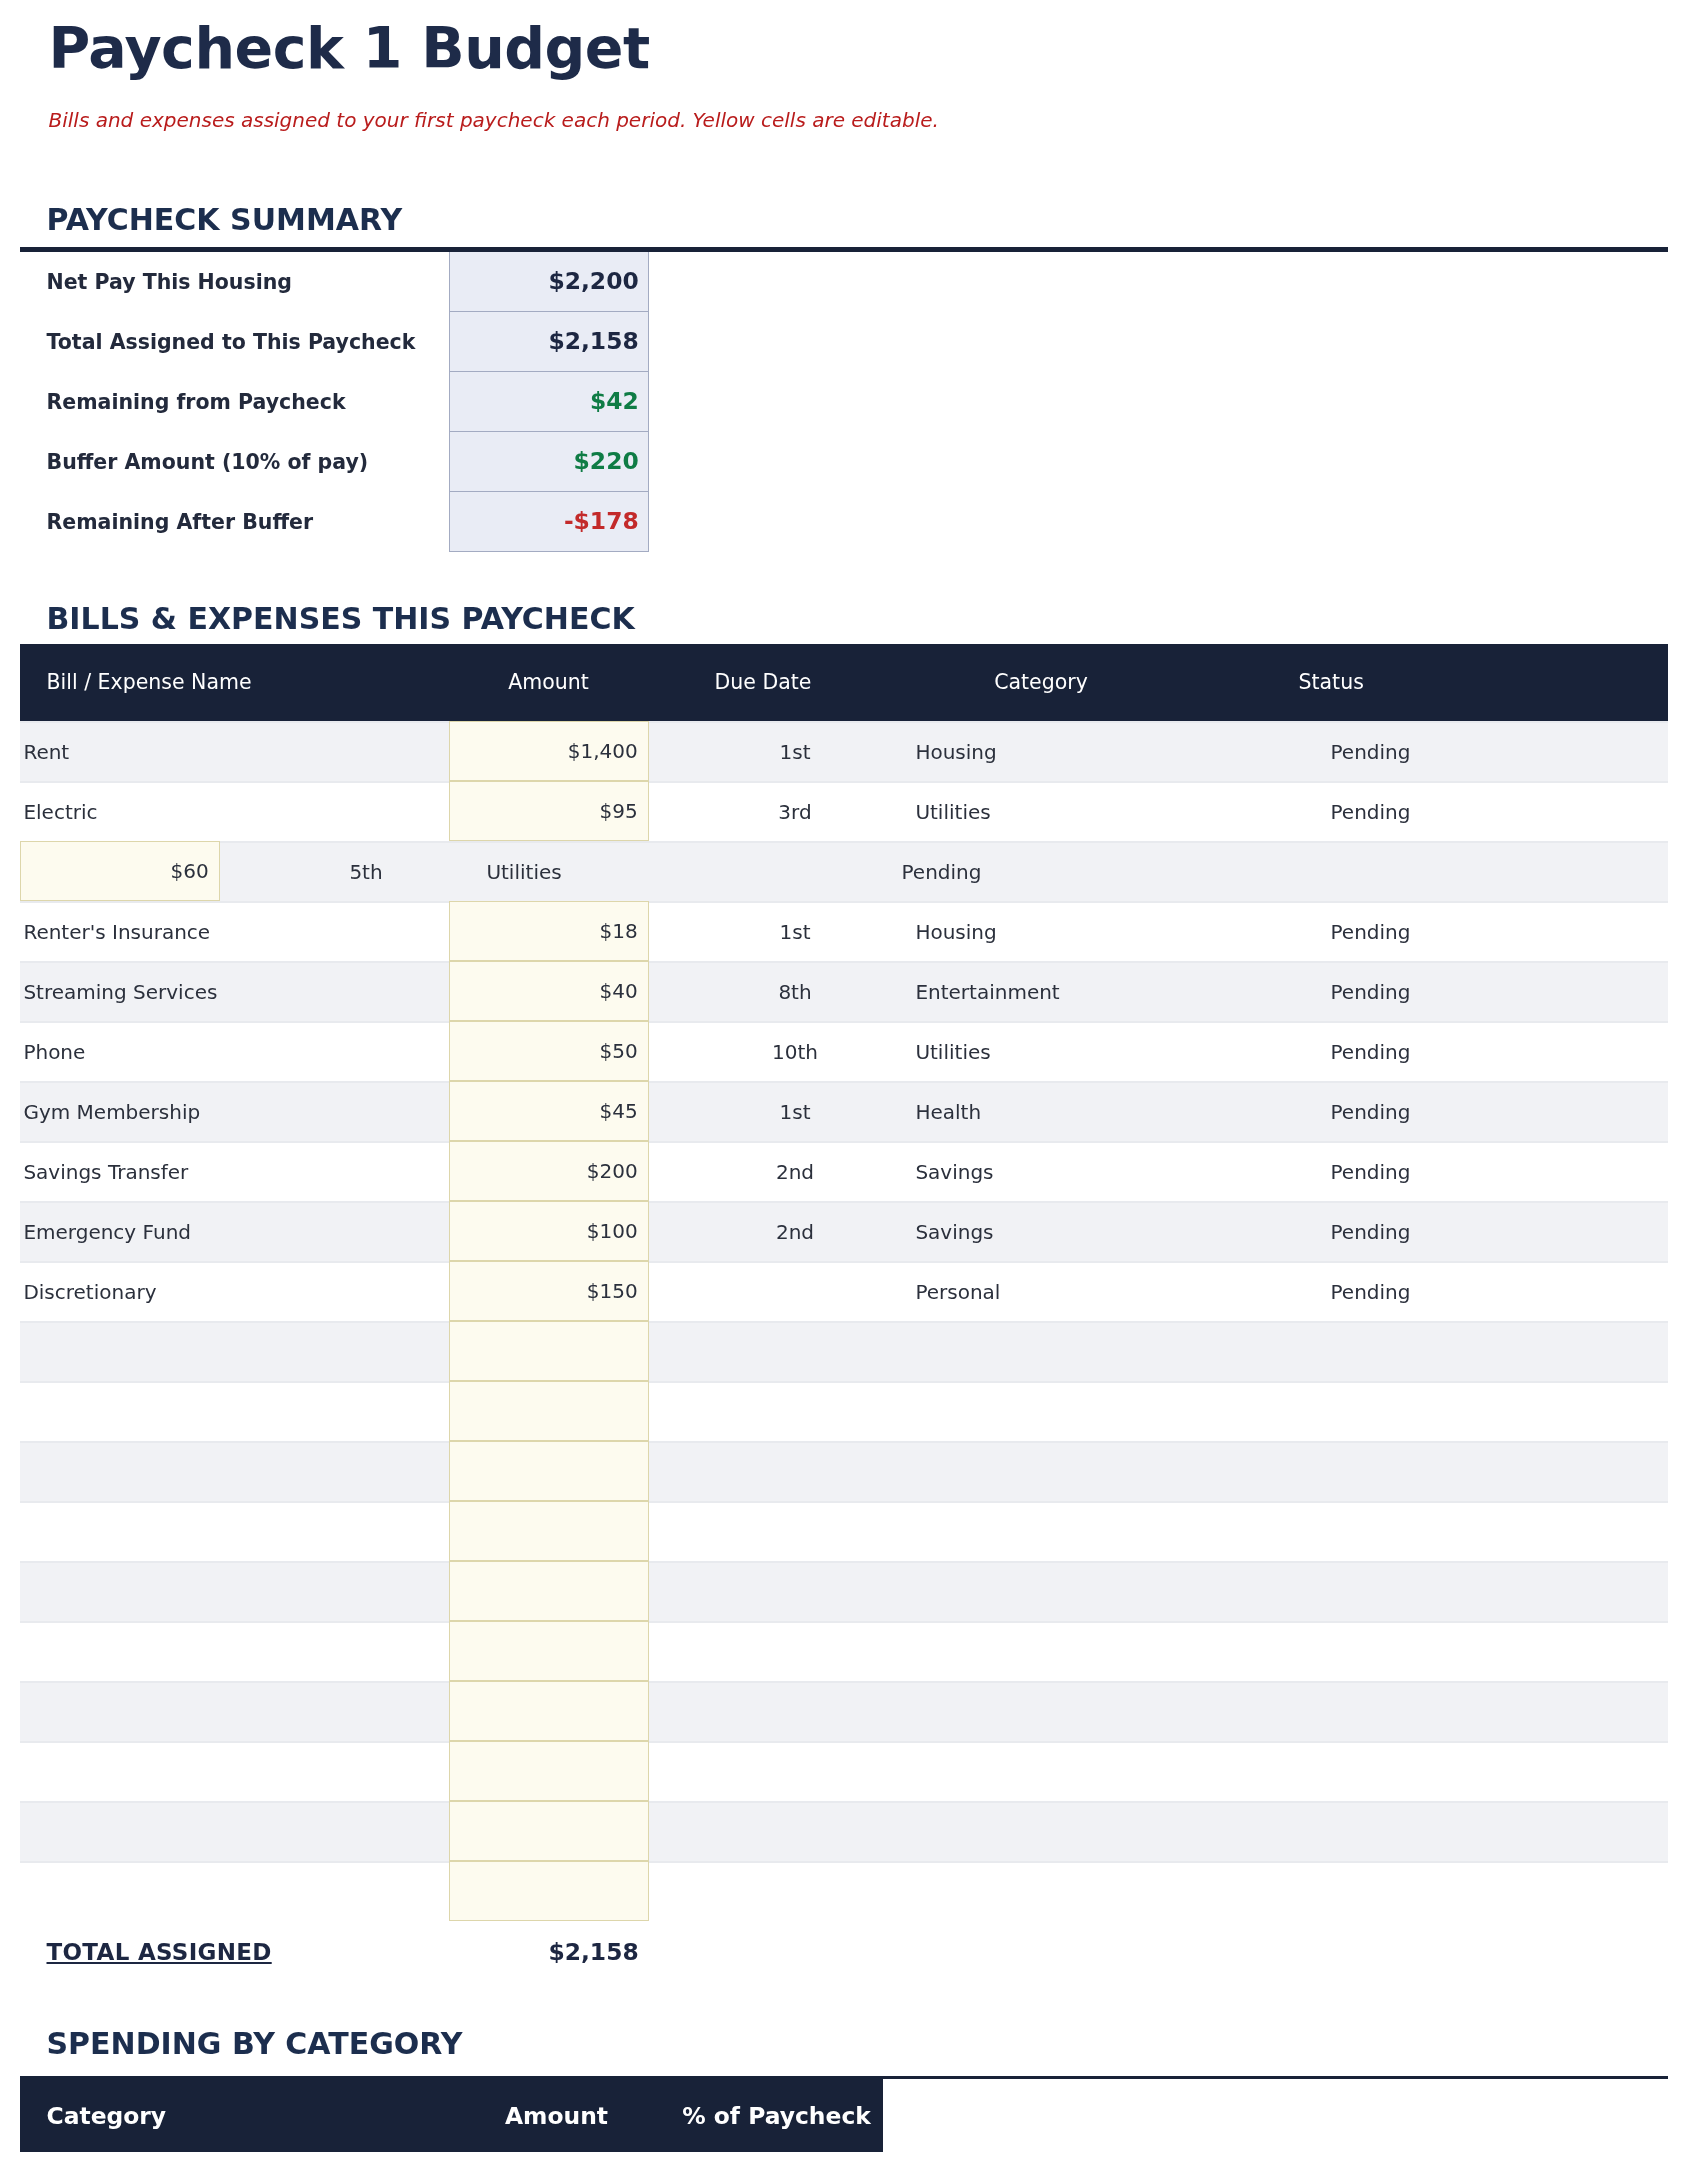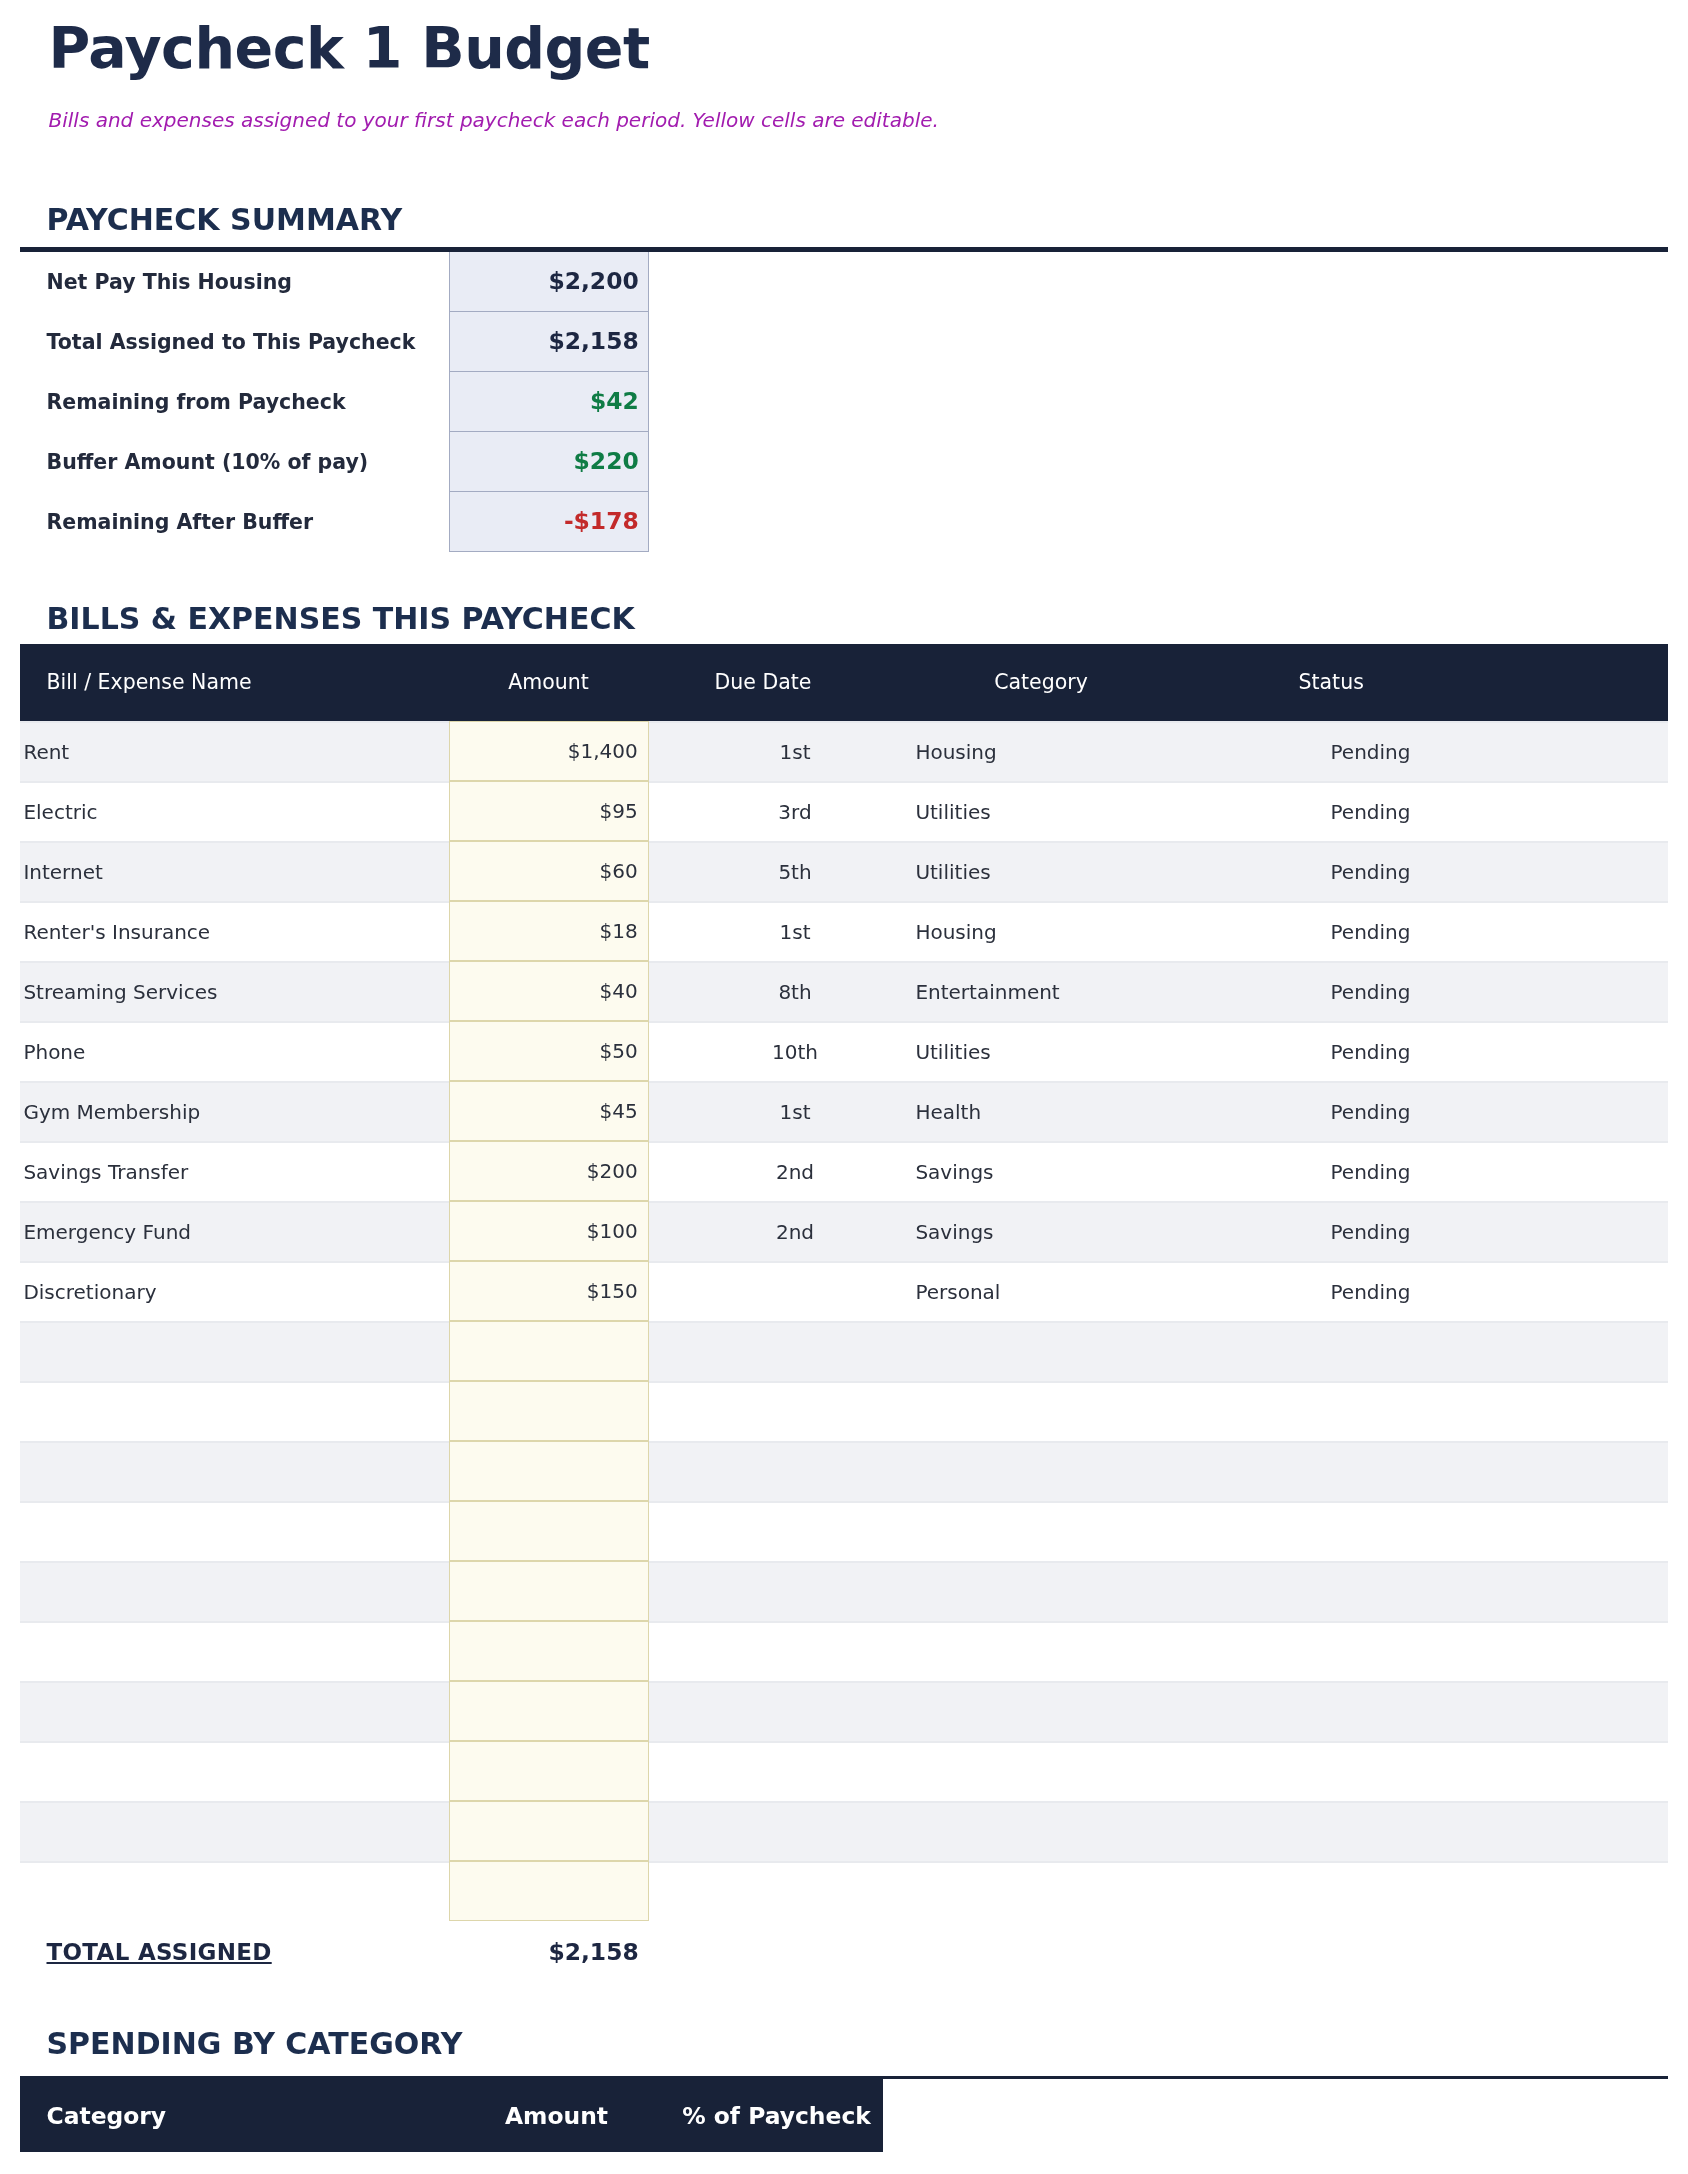--- a/index.html
+++ b/index.html
@@ -9,21 +9,21 @@
     color:#2b303c;
   }
   .content{margin-left:19.5px;width:1648px;}
 
   
   .page-title{
     margin:13.7px 0 0 29px;font-size:57px;font-weight:bold;color:#1e2b49;
     line-height:1.2;letter-spacing:-0.5px;
   }
   .subtitle{
-    margin:25px 0 0 29px;font-size:20px;font-style:italic;color:#a21caf;line-height:1.35;
+    margin:25px 0 0 29px;font-size:20px;font-style:italic;color:#b91c1c;line-height:1.35;
   }
   .section-heading{
     margin:0;padding-left:27px;font-size:30px;font-weight:bold;color:#1c2e4e;
     line-height:35px;letter-spacing:0px;
   }
   .h-summary{margin-top:68px;}
   .h-bills{margin-top:49px;}
   .h-spending{margin-top:43px;}
 
   
@@ -147,21 +147,20 @@
     <div class="brow">
       <div class="col-name">Electric</div>
       <div class="col-amt">
           <div class="ycell">$95</div>
         </div>
       <div class="col-due">3rd</div>
       <div class="col-cat">Utilities</div>
       <div class="col-status">Pending</div>
     </div>
     <div class="brow">
-      <div class="col-name">Internet</div>
       <div class="col-amt">
           <div class="ycell">$60</div>
         </div>
       <div class="col-due">5th</div>
       <div class="col-cat">Utilities</div>
       <div class="col-status">Pending</div>
     </div>
     <div class="brow">
       <div class="col-name">Renter's Insurance</div>
       <div class="col-amt">

